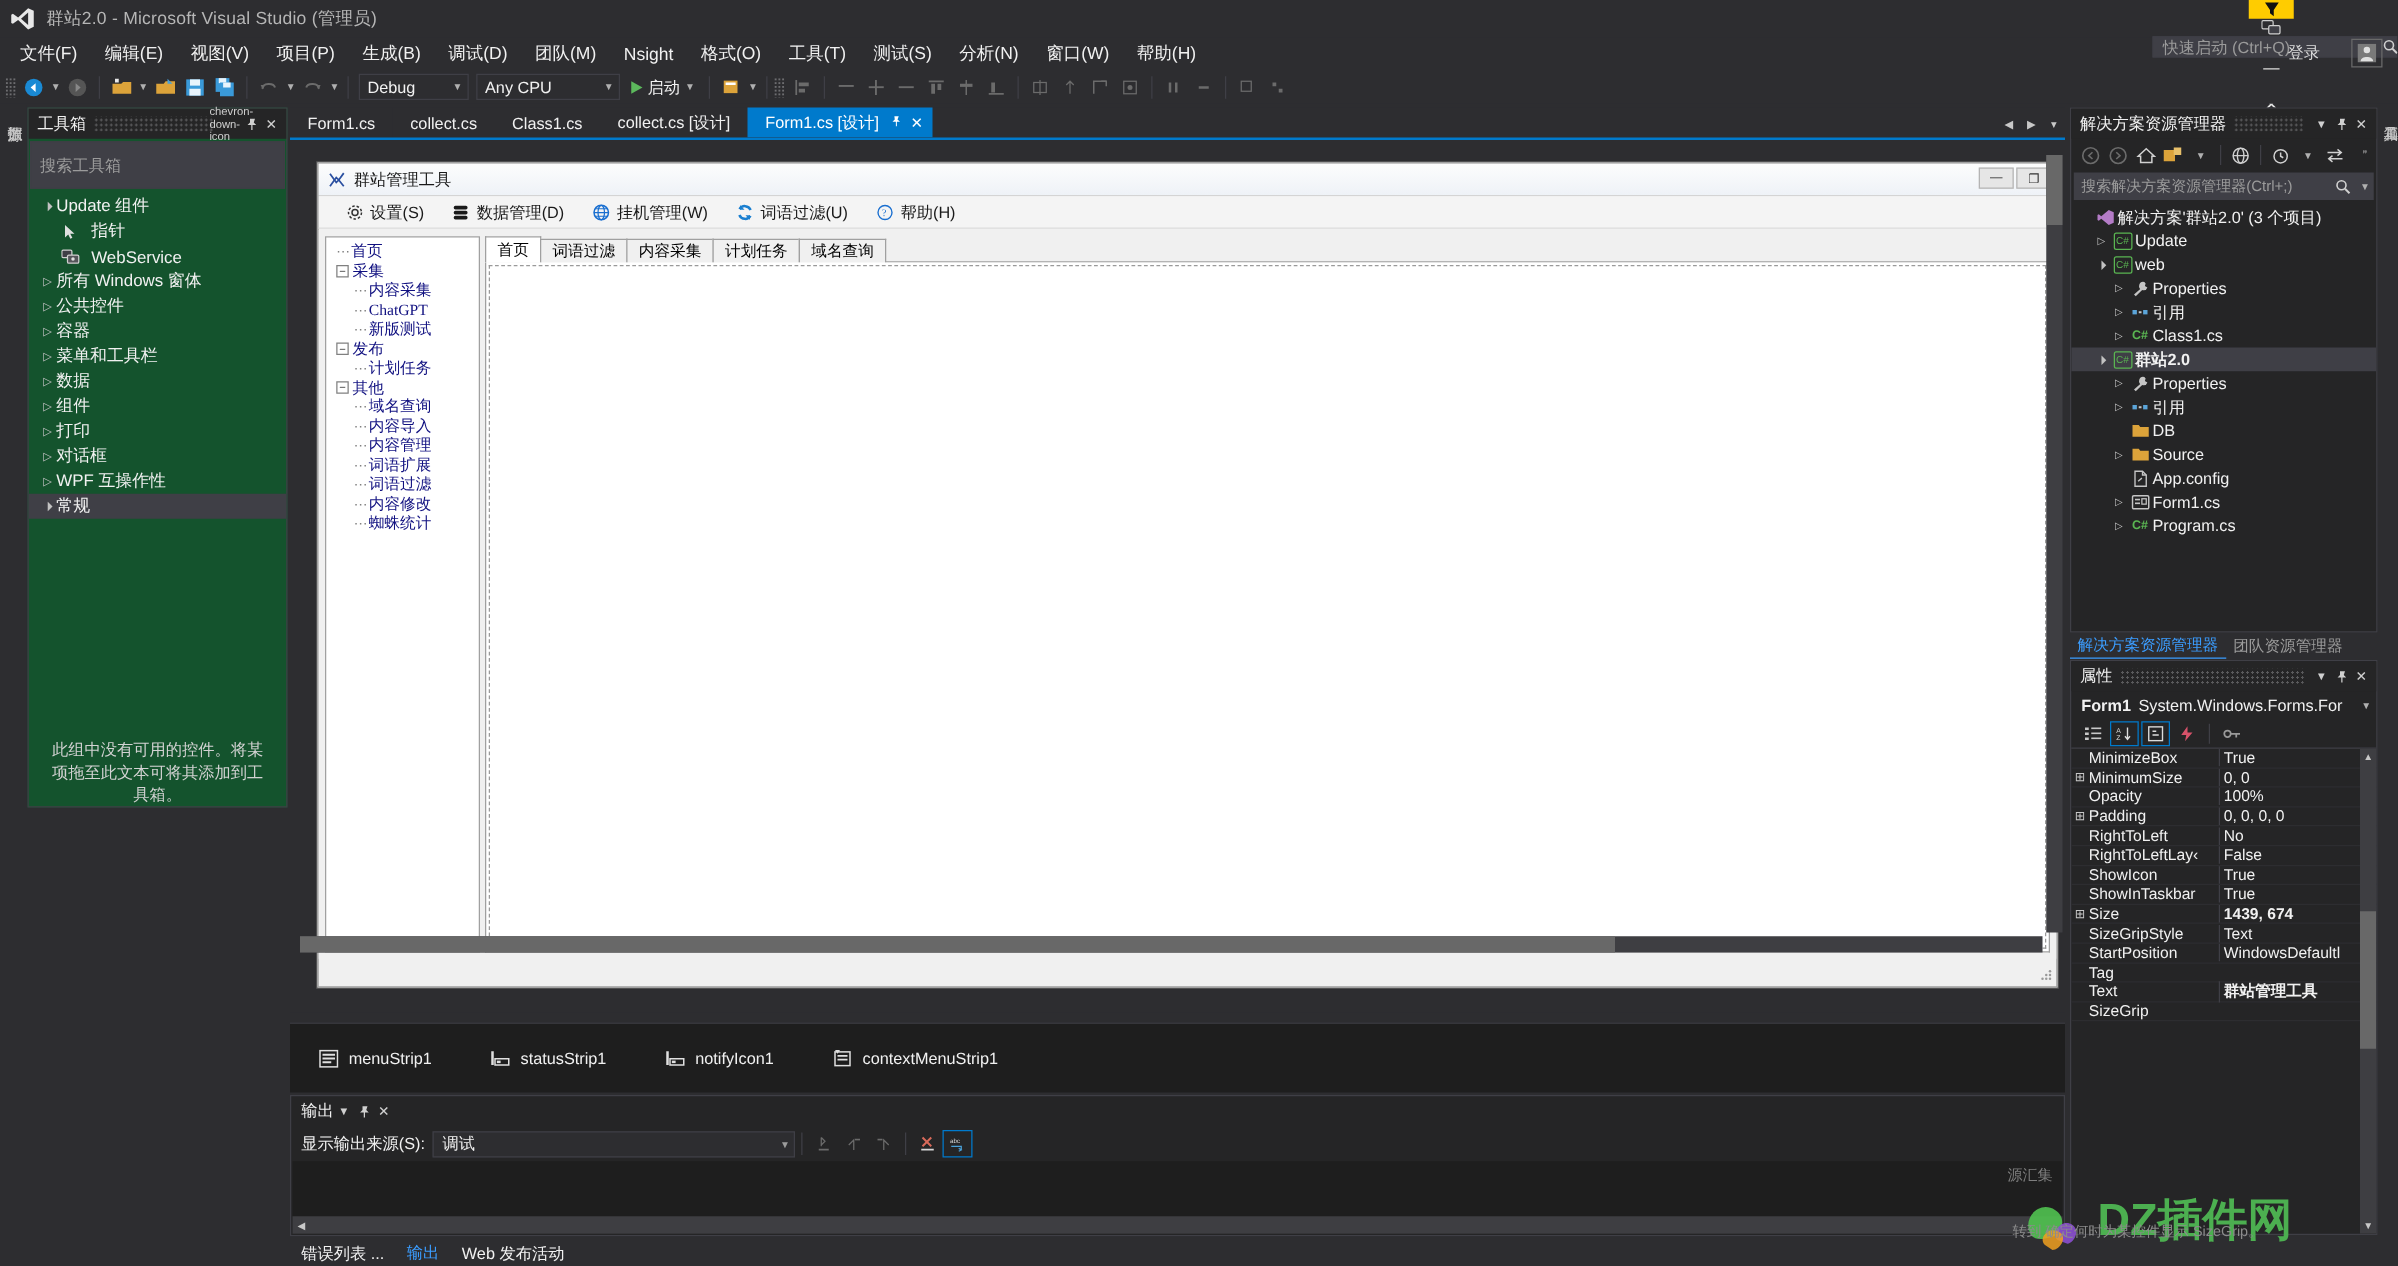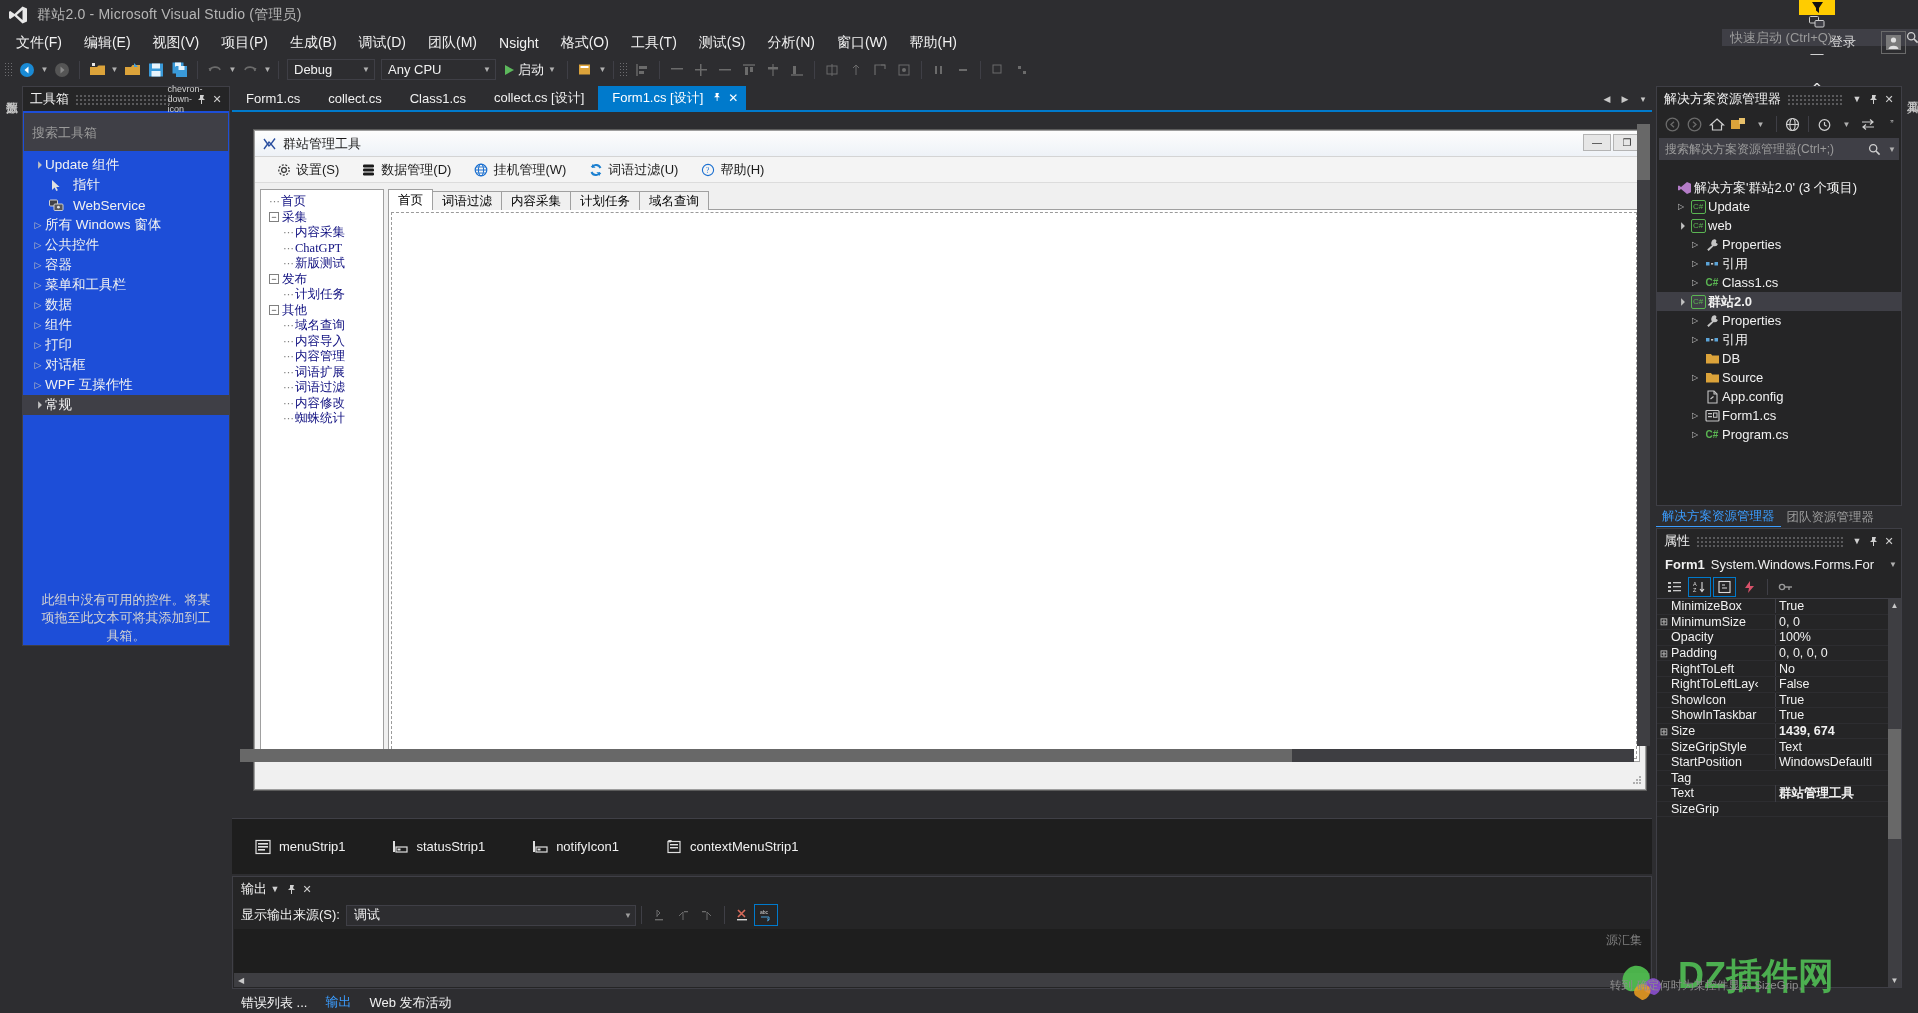--- a/index.html
+++ b/index.html
@@ -85,21 +85,21 @@
     background: #2d2d30;
   }
   .vtab-left .vt {
     writing-mode: vertical-rl; text-orientation: mixed;
     color: #c8c8c8; font-size: 12px; padding: 8px 3px; display:block;
   }
 
   
   .toolbox {
     position: absolute; left: 22px; top: 86px; width: 208px; height: 560px;
-    background: #1d4ed8; border: 1px solid #3f3f46;
+    background: #14532d; border: 1px solid #3f3f46;
     display: flex; flex-direction: column;
   }
   .panel-head {
     height: 24px; display: flex; align-items: center; padding: 0 4px 0 7px;
     color: #f1f1f1; font-size: 13px; background: #252526;
   }
   .panel-head .ph-title { white-space: nowrap; }
   .panel-head .dots { flex: 1; height: 12px; margin: 0 6px;
     background-image: radial-gradient(#5a5a5c 1px, transparent 1px);
     background-size: 4px 4px; background-position: 0 5px; }
@@ -233,21 +233,21 @@
     position: absolute; left: 1656px; top: 86px; width: 246px; height: 420px;
     background: #252526; border: 1px solid #3f3f46; display: flex; flex-direction: column;
   }
   .se-toolbar { height: 26px; display: flex; align-items: center; padding-left: 5px; gap: 1px; }
   .se-btn { width: 23px; height: 22px; display:flex;align-items:center;justify-content:center; }
   .se-sep { width:1px; height:16px; background:#3f3f46; margin:0 4px; }
   .se-search { height: 22px; margin: 1px 2px; background:#3f3f46; display:flex; align-items:center; }
   .se-search input { flex:1; background:transparent;border:0;outline:none;color:#c8c8c8;font-size:12px;padding-left:6px;
     font-family:"Liberation Sans",sans-serif; }
   .se-search input::placeholder { color:#9b9b9b; }
-  .se-tree { flex:1; overflow:hidden; padding-top: 17px; font-size: 13px; }
+  .se-tree { flex:1; overflow:hidden; padding-top: 3px; font-size: 13px; }
   .se-row { height: 19px; display:flex; align-items:center; white-space:nowrap; color:#f1f1f1; }
   .se-row.sel { background:#3f3f46; }
   .se-row .exp { width: 14px; color:#c2c2c2; font-size:8px; display:flex;align-items:center;justify-content:center; }
   .se-row .ico { width: 20px; display:flex; align-items:center; justify-content:center; }
   .se-row .bold { font-weight: bold; text-align: right; }
   .cs-badge { width:15px;height:14px;border:1px solid #5ab552; color:#5ab552; font-size:8px;
     display:flex;align-items:center;justify-content:center; border-radius:2px; }
 
   .se-tabs { position:absolute; left:1656px; top:507px; width:246px; height:20px; display:flex; font-size:12.5px; }
   .se-tab { padding: 0 6px; color:#9c9c9c; display:flex; align-items:center; }

